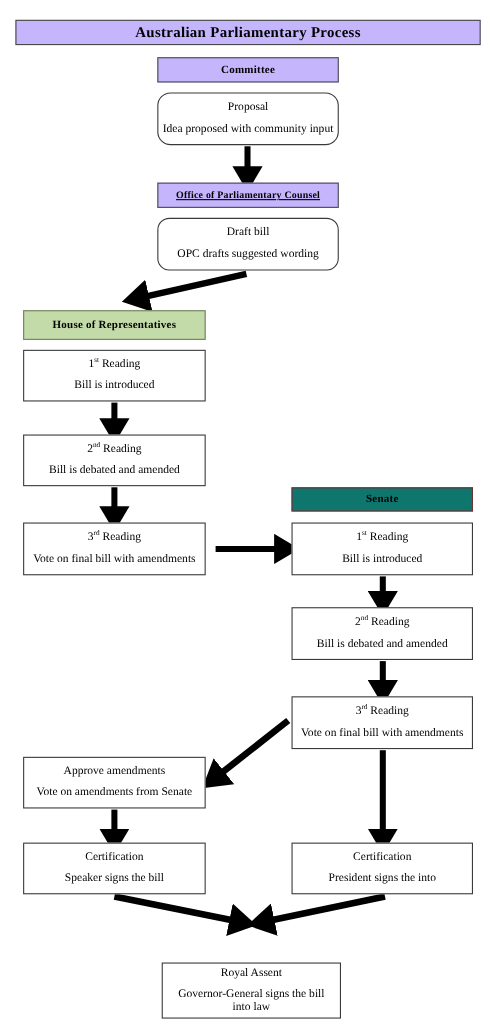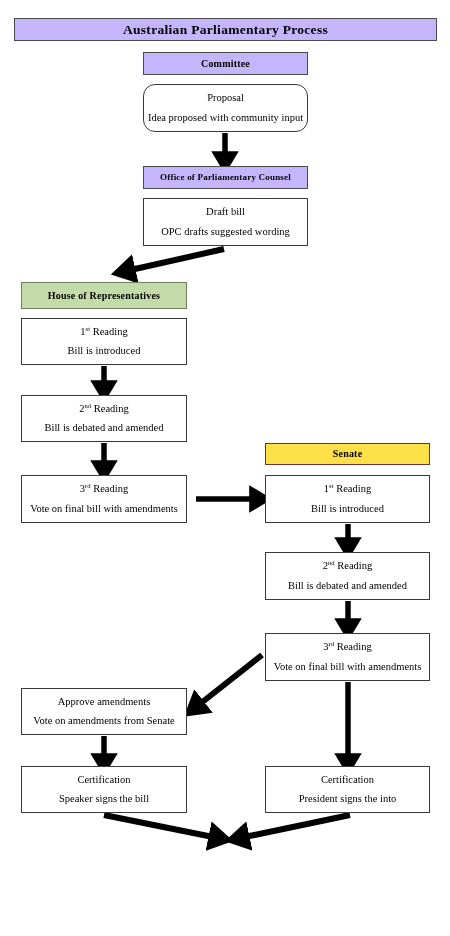--- a/index.html
+++ b/index.html
@@ -38,21 +38,21 @@
     font-weight: bold;
     letter-spacing: 0.2px;
   }
   .title-bar {
     font-size: 13.5px;
     font-weight: bold;
     letter-spacing: 0.3px;
   }
   .hdr-blue { background: #c4b5fd; }
   .hdr-green { background: #c3dba8; border-color: #6f7f5e; }
-  .hdr-red  { background: #fde047; border-color: #6a3436; }
+  .hdr-red  { background: #0f766e; border-color: #6a3436; }
   .line1 {
     font-size: 10.5px;
     margin-bottom: 7px;
   }
   .line2 {
     font-size: 10.5px;
   }
   .single {
     font-size: 10.5px;
   }
@@ -136,25 +136,25 @@
 
   <div class="box header-box hdr-blue" style="left:143px; top:52px; width:165px; height:23px;">
     <span class="single" style="font-size:10px; font-weight:bold;">Committee</span>
   </div>
 
   <div class="box" style="left:143px; top:84px; width:165px; height:48px;border-radius:12px;">
     <span class="line1">Proposal</span>
     <span class="line2">Idea proposed with community input</span>
   </div>
 
-  <div class="box header-box hdr-blue" style="left:143px; top:166px; width:165px; height:23px;">
+  <div class="box header-box hdr-blue" style="left:143px; top:166px; width:165px; height:23px;text-decoration:underline;">
     <span class="single" style="font-size:9px; font-weight:bold;">Office of Parliamentary Counsel</span>
   </div>
 
-  <div class="box" style="left:143px; top:198px; width:165px; height:48px;">
+  <div class="box" style="left:143px; top:198px; width:165px; height:48px;border-radius:11px;">
     <span class="line1">Draft bill</span>
     <span class="line2">OPC drafts suggested wording</span>
   </div>
 
   <div class="box header-box hdr-green" style="left:21px; top:282px; width:166px; height:27px;">
     <span class="single" style="font-size:10px; font-weight:bold;">House of Representatives</span>
   </div>
 
   <div class="box" style="left:21px; top:318px; width:166px; height:47px;">
     <span class="line1"><span>1</span><sup>st</sup><span> Reading</span></span>
@@ -199,14 +199,18 @@
     <span class="line1"><span>3</span><sup>rd</sup><span> Reading</span></span>
     <span class="line2">Vote on final bill with amendments</span>
   </div>
 
   <div class="box" style="left:265px; top:766px; width:165px; height:47px;">
     <span class="line1">Certification</span>
     <span class="line2">President signs the into</span>
   </div>
 
 
+  <div class="box" style="left:147px; top:875px; width:163px; height:51px; padding:0 6px;">
+    <span class="line1">Royal Assent</span>
+    <span class="line2">Governor-General signs the bill into law</span>
+  </div>
 
 </div>
 
 </body></html>

